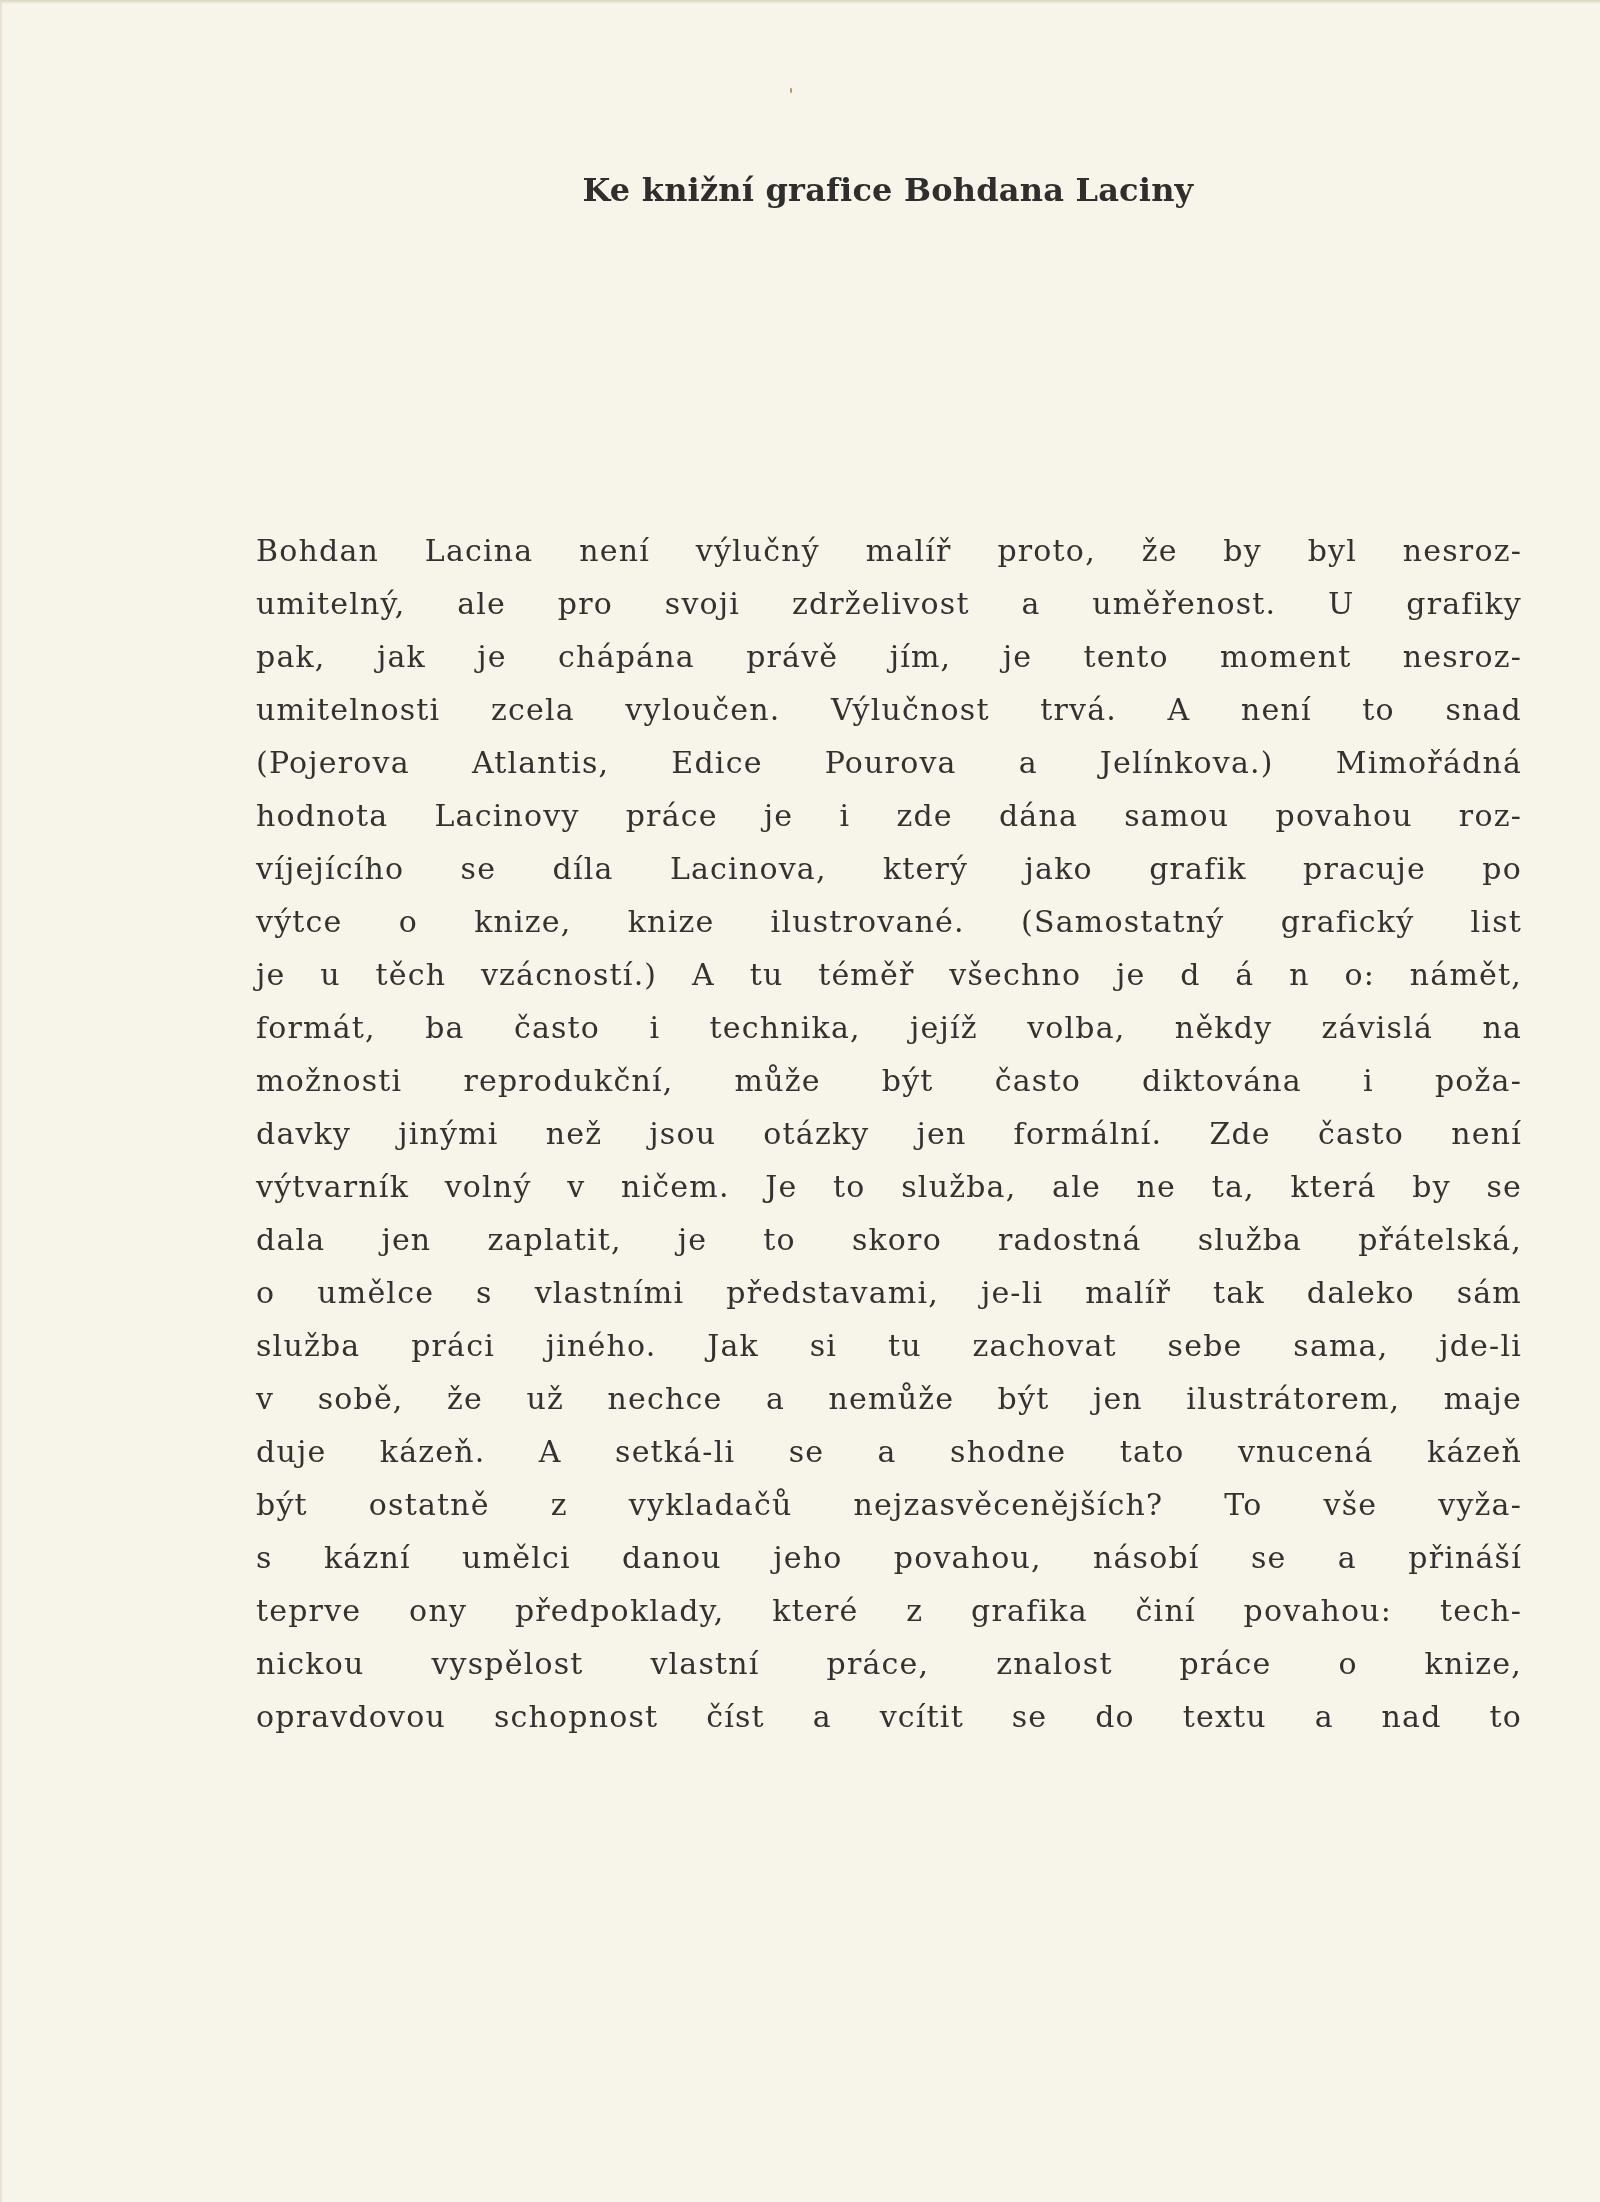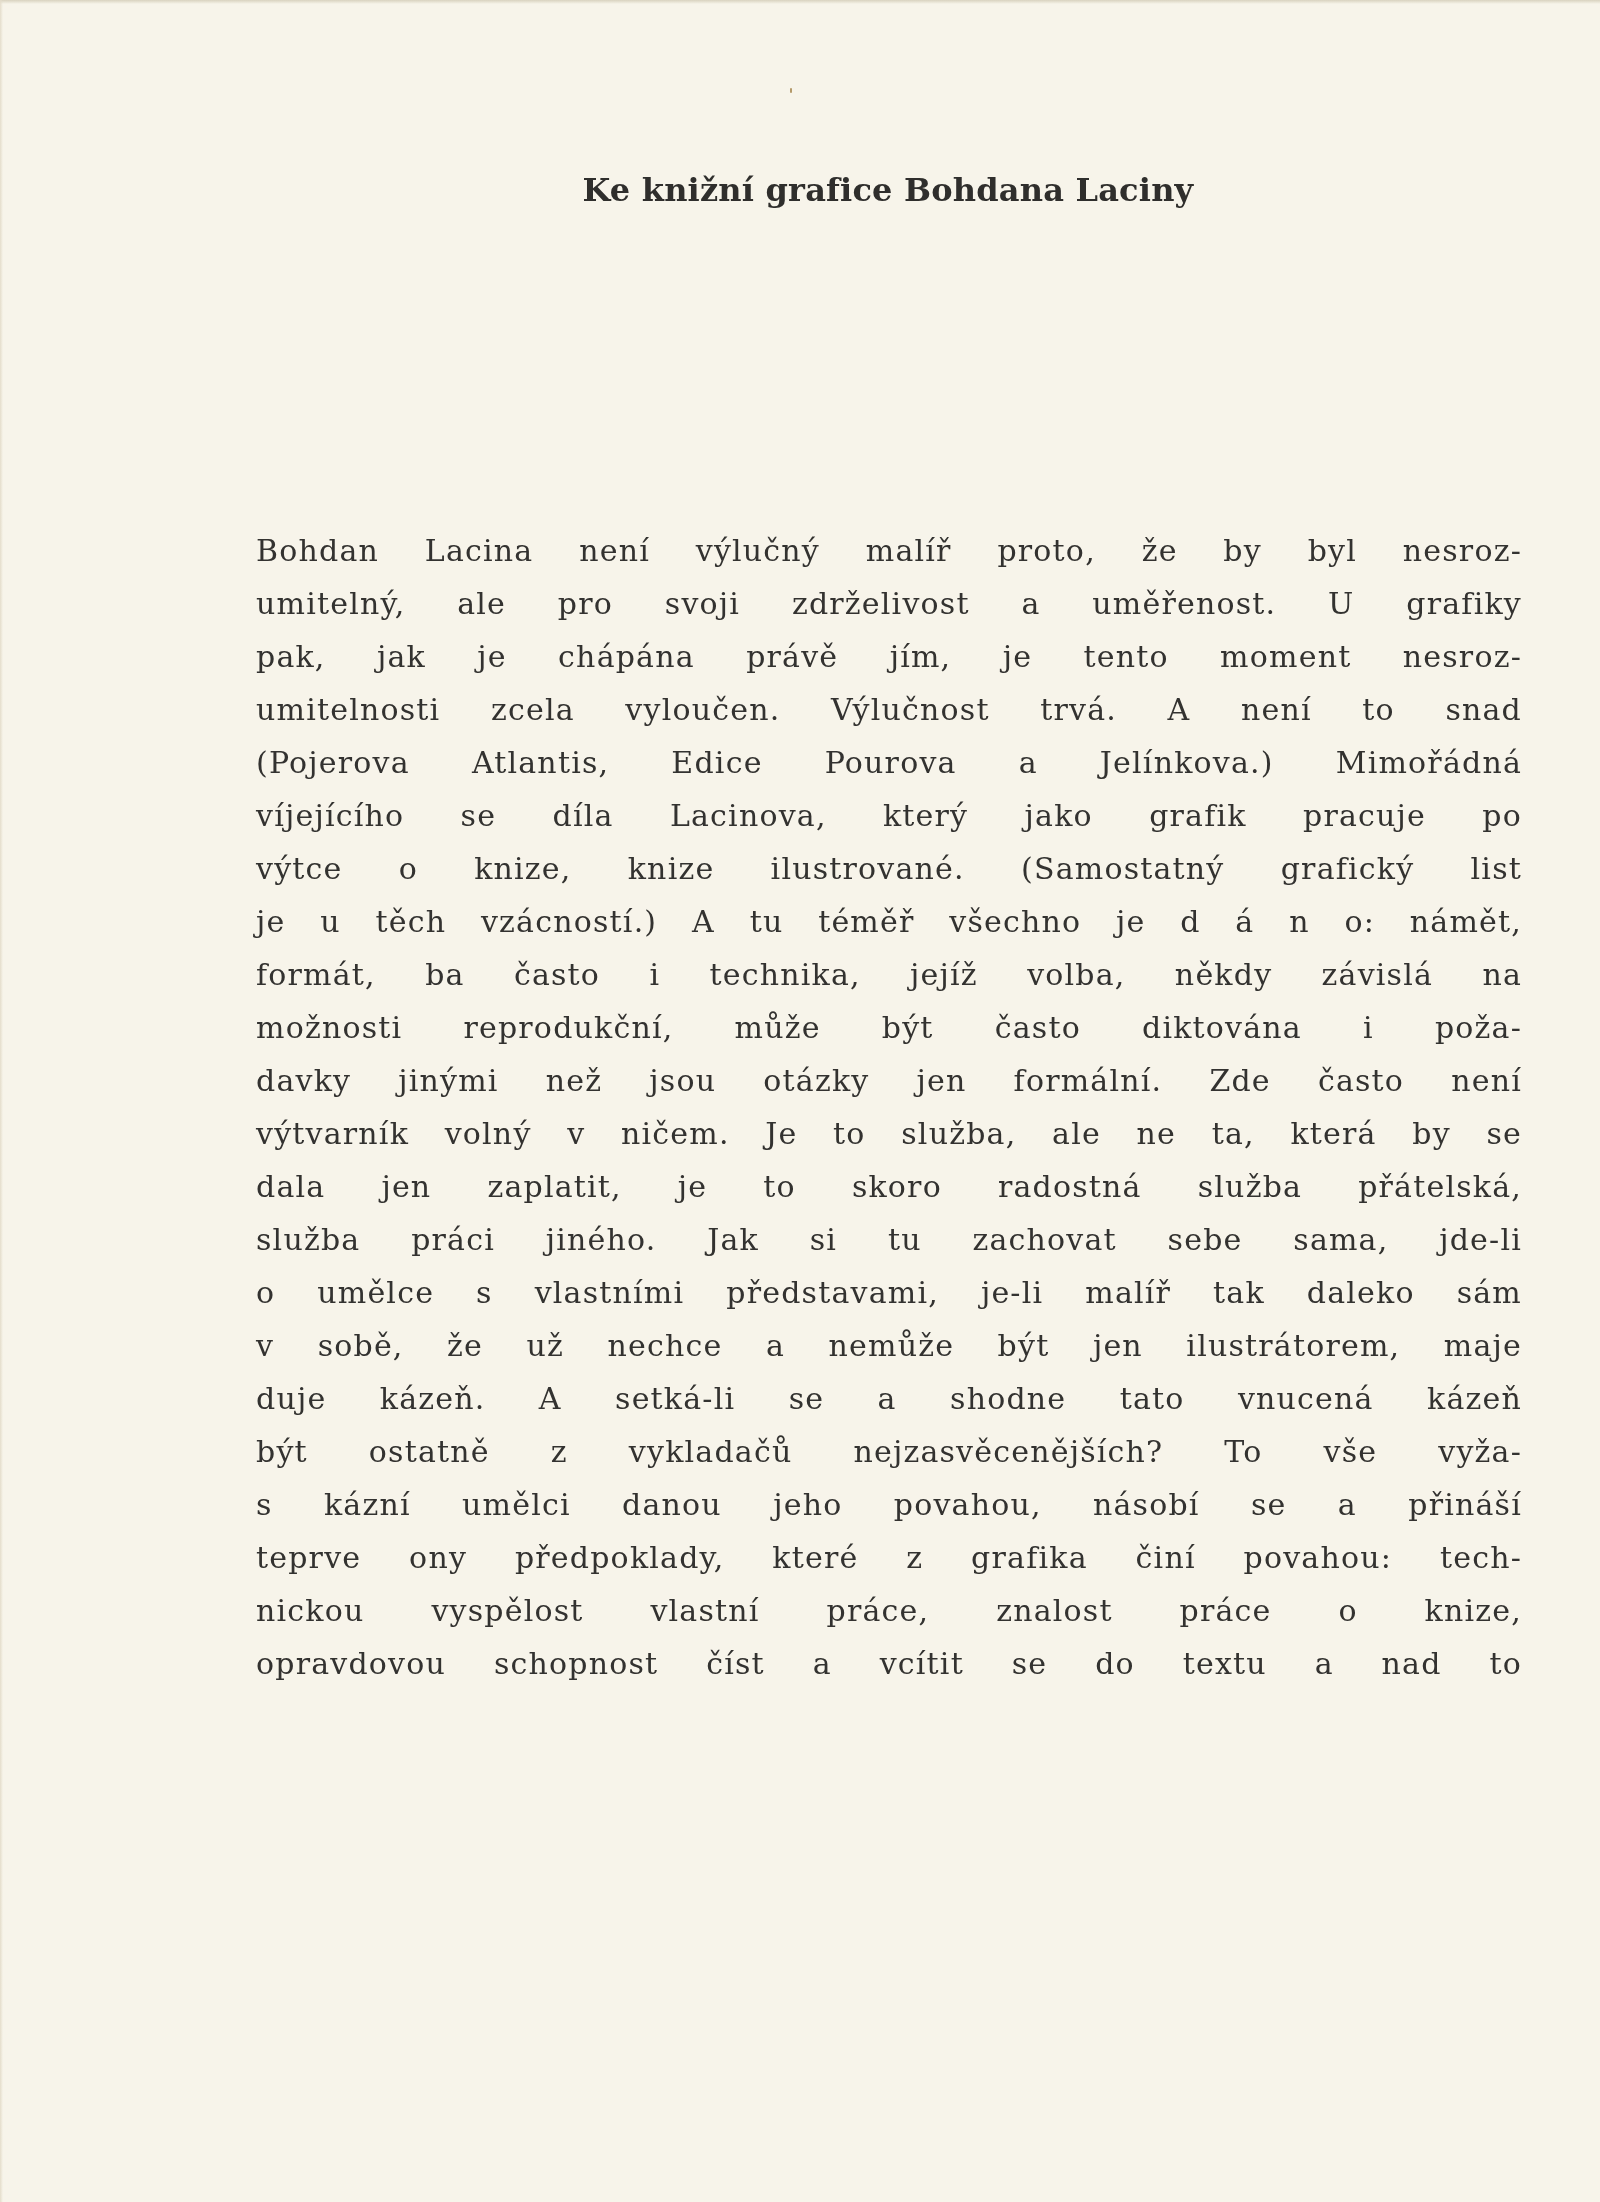--- a/index.html
+++ b/index.html
@@ -72,30 +72,31 @@
 <div class="speck" style="left:790px; top:88px;"></div>
 
 <h1 class="title">Ke knižní grafice Bohdana Laciny</h1>
 
 <div class="body-text">
   <span class="line">Bohdan Lacina není výlučný malíř proto, že by byl nesroz-</span>
   <span class="line">umitelný, ale pro svoji zdrželivost a uměřenost. U grafiky</span>
   <span class="line">pak, jak je chápána právě jím, je tento moment nesroz-</span>
   <span class="line">umitelnosti zcela vyloučen. Výlučnost trvá. A není to snad</span>
   <span class="line">(Pojerova Atlantis, Edice Pourova a Jelínkova.) Mimořádná</span>
+  <span class="line">hodnota Lacinovy práce je i zde dána samou povahou roz-</span>
   <span class="line">víjejícího se díla Lacinova, který jako grafik pracuje po</span>
   <span class="line">výtce o knize, knize ilustrované. (Samostatný grafický list</span>
   <span class="line">je u těch vzácností.) A tu téměř všechno je d á n o: námět,</span>
   <span class="line">formát, ba často i technika, jejíž volba, někdy závislá na</span>
   <span class="line">možnosti reprodukční, může být často diktována i poža-</span>
   <span class="line">davky jinými než jsou otázky jen formální. Zde často není</span>
   <span class="line">výtvarník volný v ničem. Je to služba, ale ne ta, která by se</span>
   <span class="line">dala jen zaplatit, je to skoro radostná služba přátelská,</span>
+  <span class="line">o umělce s vlastními představami, je-li malíř tak daleko sám</span>
   <span class="line">služba práci jiného. Jak si tu zachovat sebe sama, jde-li</span>
-  <span class="line">o umělce s vlastními představami, je-li malíř tak daleko sám</span>
   <span class="line">v sobě, že už nechce a nemůže být jen ilustrátorem, maje</span>
   <span class="line">duje kázeň. A setká-li se a shodne tato vnucená kázeň</span>
   <span class="line">být ostatně z vykladačů nejzasvěcenějších? To vše vyža-</span>
   <span class="line">s kázní umělci danou jeho povahou, násobí se a přináší</span>
   <span class="line">teprve ony předpoklady, které z grafika činí povahou: tech-</span>
   <span class="line">nickou vyspělost vlastní práce, znalost práce o knize,</span>
   <span class="line">opravdovou schopnost číst a vcítit se do textu a nad to</span>
 </div>
 
 </body></html>

